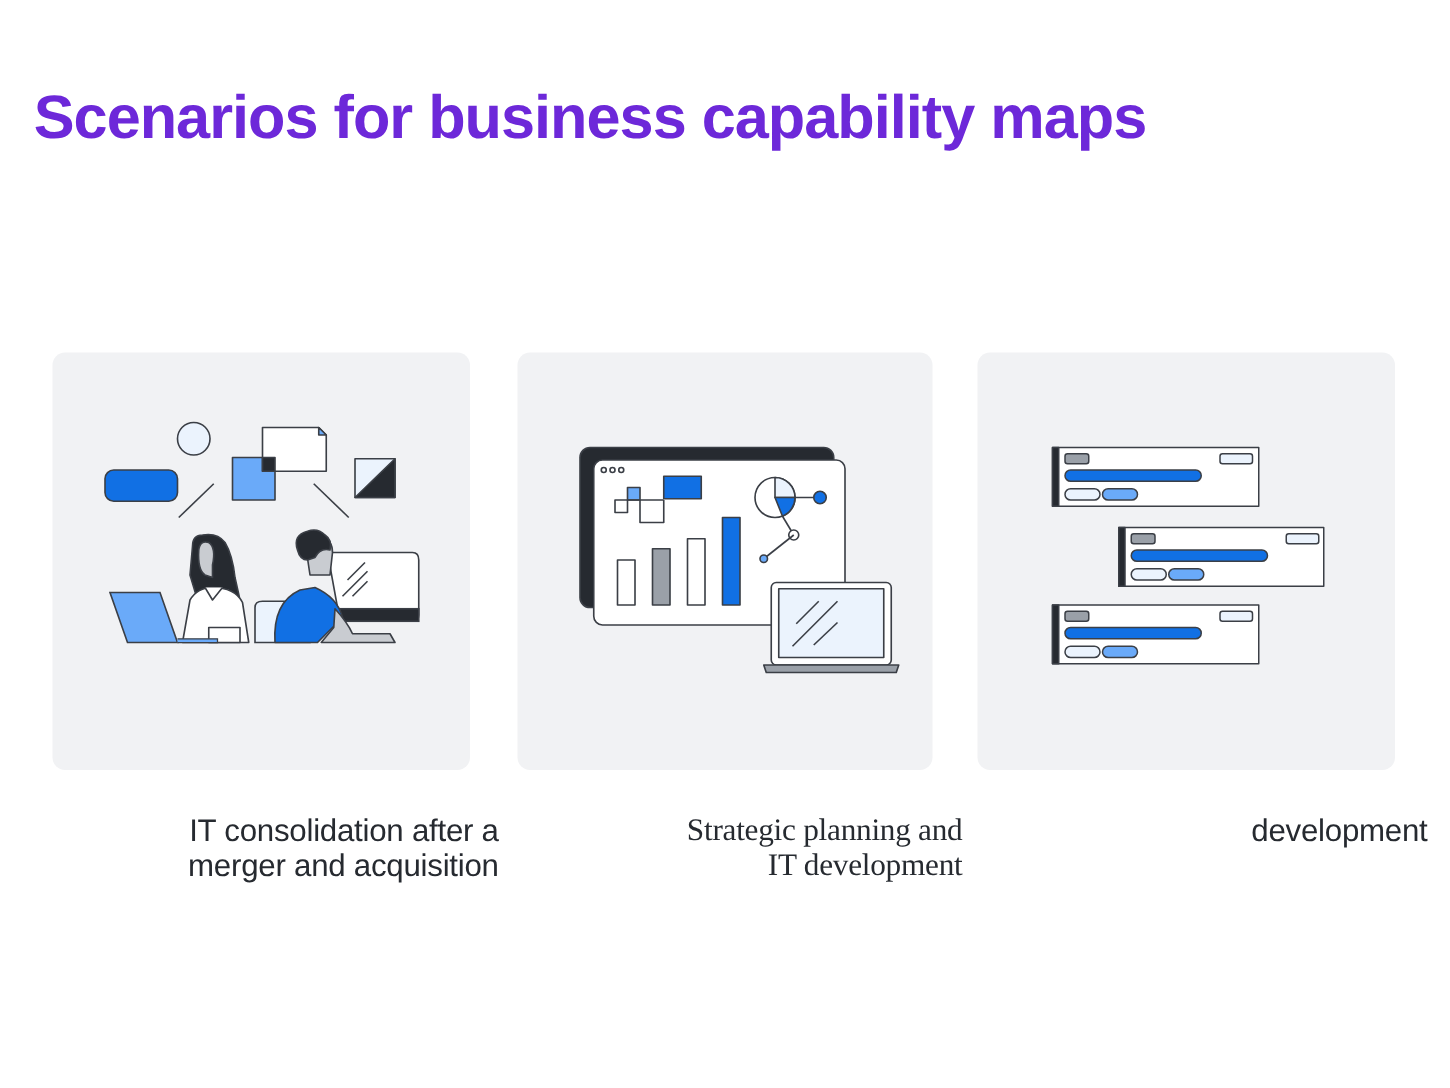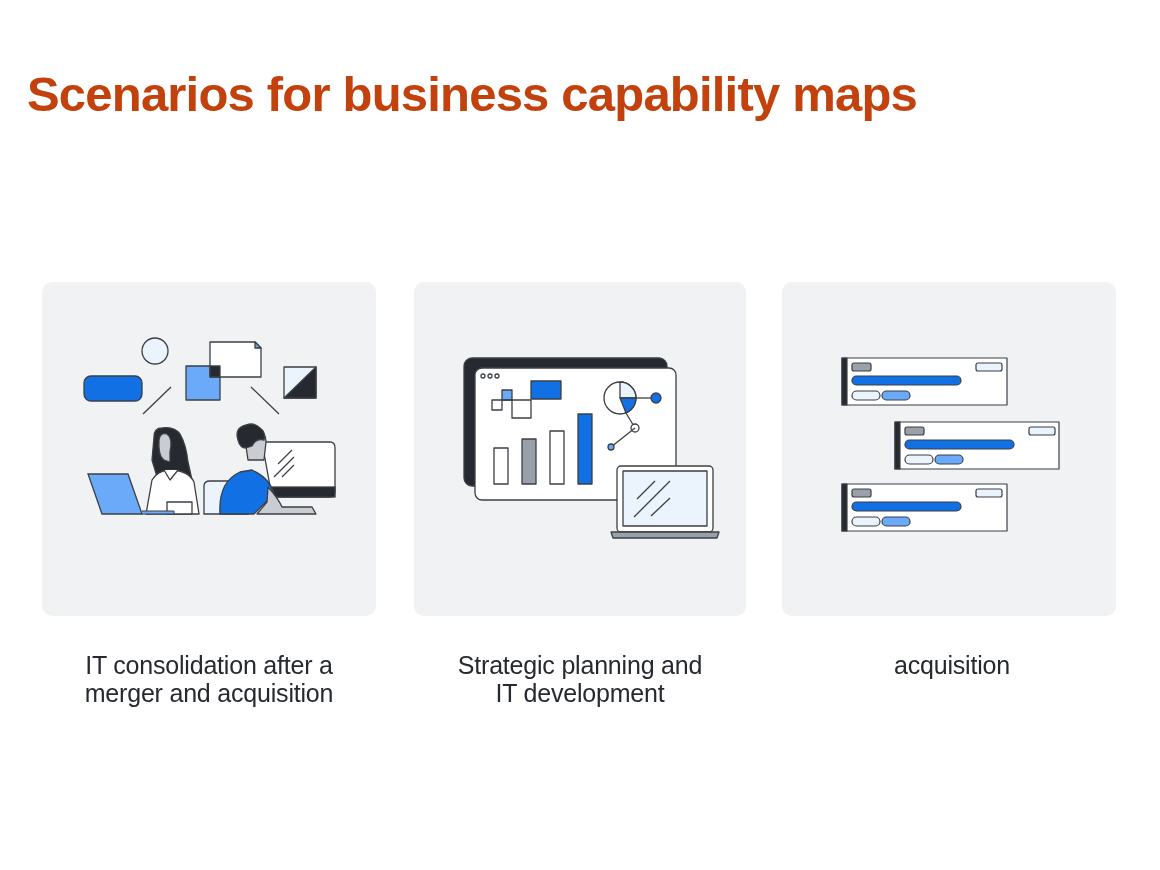--- a/index.html
+++ b/index.html
@@ -1,23 +1,23 @@
 <!DOCTYPE html>
 <html><head>
 <meta charset="utf-8">
 <style>
   html, body { margin: 0; padding: 0; background: #ffffff; }
   body { width: 1160px; height: 870px; position: relative; overflow: hidden;
          font-family: "Liberation Sans", "DejaVu Sans", sans-serif; color: #24292f; }
   .title { position: absolute; left: 0; top: 66px; width: 944px; text-align: center;
-           font-size: 49px; font-weight: bold; letter-spacing: -0.8px; color: #c2410c; margin: 0; }
+           font-size: 49px; font-weight: bold; letter-spacing: -0.8px; color: #6d28d9; margin: 0; }
   .card { position: absolute; top: 282px; width: 334px; height: 334px;
           background: #f1f2f4; border-radius: 10px; }
   .card svg { position: absolute; left: 0; top: 0; width: 334px; height: 334px; }
-  .caption { position: absolute; top: 651px; width: 380px; text-align: center;
+  .caption { position: absolute; top: 651px; width: 380px; text-align: right;
              font-size: 25px; line-height: 28px; color: #262a30; letter-spacing: -0.2px; }
   .caption span { display: block; }
 </style>
 </head>
 <body>
 
 <h1 class="title">Scenarios for business capability maps</h1>
 
 <div class="card" style="left:42px;">
   <svg viewBox="0 0 334 334">
@@ -109,21 +109,21 @@
 
       <rect x="202" y="184" width="96" height="66" rx="4" fill="#ffffff"></rect>
       <rect x="208" y="189" width="84" height="55" fill="#ebf3fd"></rect>
       <path d="M196 250 H304 L302 256 H198 Z" fill="#9aa0a8"></path>
       <line x1="222" y1="217" x2="240" y2="199"></line>
       <line x1="219" y1="235" x2="255" y2="199"></line>
       <line x1="236" y1="234" x2="255" y2="216"></line>
     </g>
   </svg>
 </div>
-<div class="caption" style="left:390px;">
+<div class="caption" style="left:390px;font-family:Liberation Serif, serif;">
   <span>Strategic planning and</span>
   <span>IT development</span>
 </div>
 
 <div class="card" style="left:782px;">
   <svg viewBox="0 0 334 334">
     <g stroke="#3b3f46" stroke-width="1.2" stroke-linejoin="round">
 
       <g>
         <rect x="60" y="76" width="165" height="47" fill="#ffffff"></rect>
@@ -151,14 +151,14 @@
         <rect x="70" y="207" width="19" height="8" rx="2" fill="#9aa0a8"></rect>
         <rect x="194" y="207" width="26" height="8" rx="2" fill="#ebf3fd"></rect>
         <rect x="70" y="220" width="109" height="9" rx="4.5" fill="#1170e4"></rect>
         <rect x="70" y="235" width="28" height="9" rx="4.5" fill="#ebf3fd"></rect>
         <rect x="100" y="235" width="28" height="9" rx="4.5" fill="#6aaaf9"></rect>
       </g>
     </g>
   </svg>
 </div>
 <div class="caption" style="left:762px;">
-  <span>acquisition</span>
+  <span>development</span>
 </div>
 
 </body></html>

